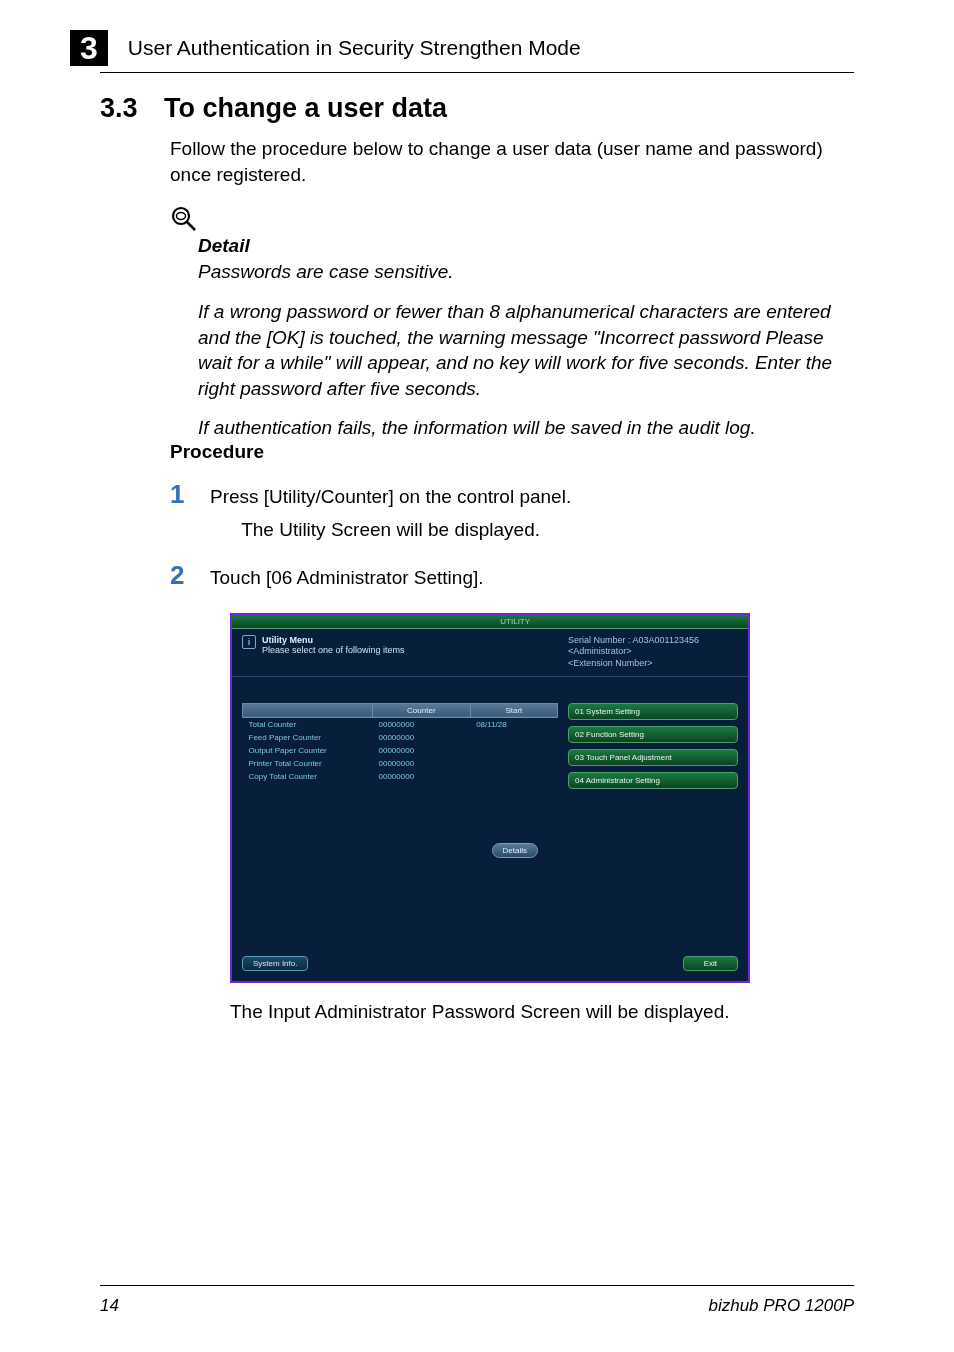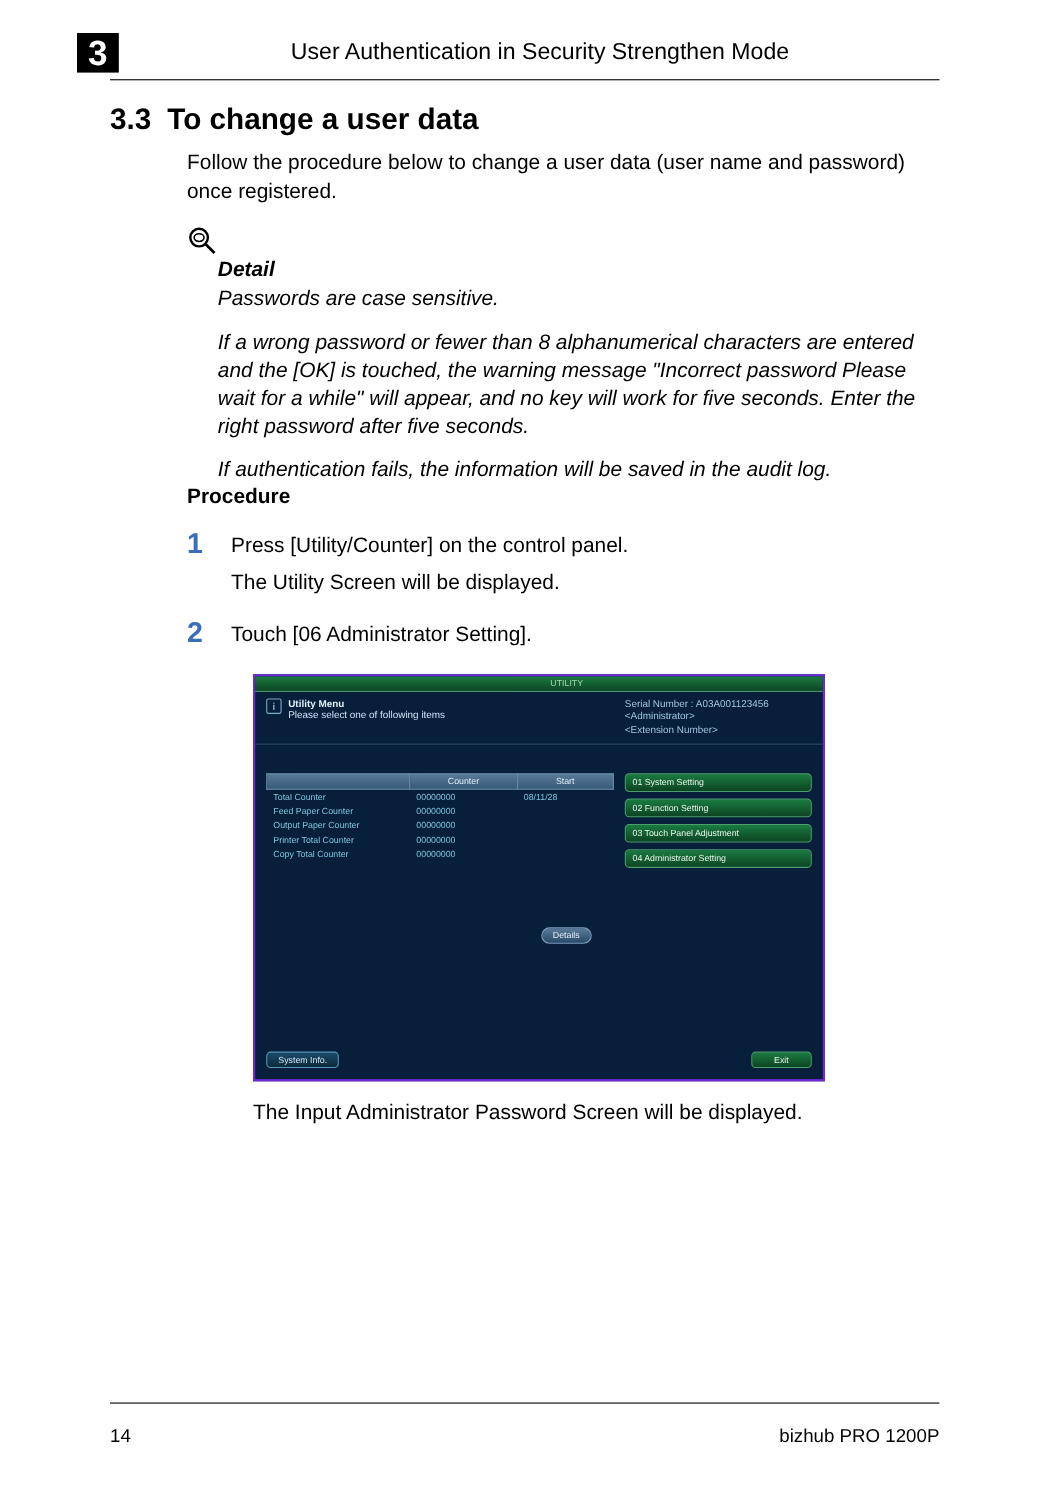--- a/index.html
+++ b/index.html
@@ -30,34 +30,34 @@
       color: #fff;
       font-size: 32px;
       font-weight: bold;
       padding: 2px 10px 2px 10px;
       margin-left: -30px;
       margin-right: 20px;
       line-height: 1;
     }
     .header-title {
       flex: 1;
-      text-align: center;
+      text-align: left;
       font-size: 21px;
     }
     .section-number {
       font-size: 27px;
       font-weight: bold;
       display: inline-block;
       vertical-align: top;
     }
     .section-title {
       font-size: 27px;
       font-weight: bold;
       display: inline-block;
-      margin-left: 10px;
+      margin-left: 22px;
     }
     .body-text {
       font-size: 19px;
       line-height: 1.35;
       margin-left: 70px;
       margin-top: 12px;
     }
     .detail-block {
       margin-left: 70px;
       margin-top: 18px;
@@ -96,20 +96,21 @@
       font-size: 26px;
       font-weight: bold;
       color: #3a6fb7;
       width: 40px;
       flex-shrink: 0;
     }
     .step-body {
       font-size: 19px;
       line-height: 1.5;
       padding-top: 4px;
+      text-align: center;
     }
     .step-sub {
       margin-top: 4px;
     }
     .screenshot-container {
       margin-left: 130px;
       margin-top: 20px;
       width: 520px;
       height: 370px;
       background: #071f3a;
@@ -235,24 +236,25 @@
       font-size: 19px;
       margin-left: 130px;
       margin-top: 18px;
     }
     .footer {
       position: absolute;
       bottom: 36px;
       left: 100px;
       right: 100px;
       border-top: 1px solid #000;
-      padding-top: 20px;
+      padding-top: 10px;
       display: flex;
       justify-content: space-between;
       font-size: 17px;
+      font-style: italic;
     }
   </style>
 </head>
 <body>
 
 <div class="page">
   <div class="header-row">
     <div class="chapter-badge">3</div>
     <div class="header-title">User Authentication in Security Strengthen Mode</div>
   </div>

